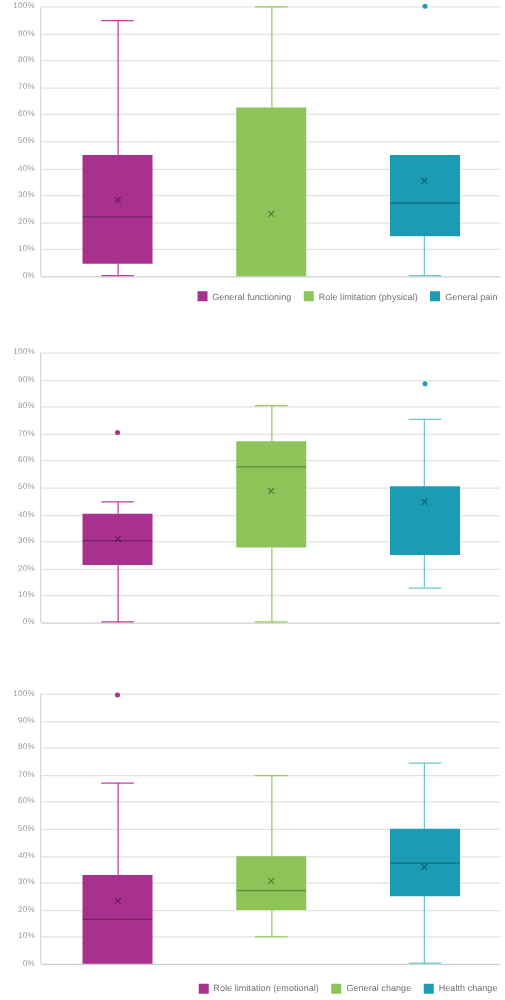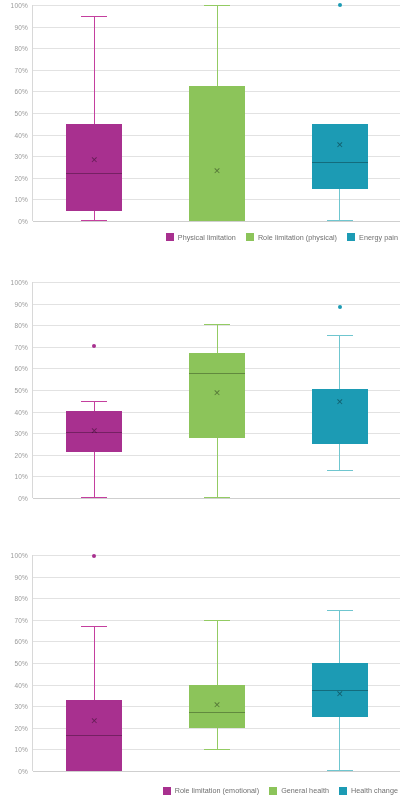--- a/index.html
+++ b/index.html
@@ -123,29 +123,29 @@
           <div class="ytick" style="top: 129.6px; color: rgb(154, 154, 154);">40%</div>
           <div class="ytick" style="top: 151.2px; color: rgb(154, 154, 154);">30%</div>
           <div class="ytick" style="top: 172.8px; color: rgb(154, 154, 154);">20%</div>
           <div class="ytick" style="top: 194.4px; color: rgb(154, 154, 154);">10%</div>
           <div class="ytick" style="top: 216px; color: rgb(154, 154, 154);">0%</div>
         </div>
       </div>
     <div class="legend" style="position:absolute;top:230px;left:0;height:14px;">
         <div class="legend-item">
           <span class="legend-swatch" style="background: rgb(168, 48, 143);"></span>
-          <span class="legend-label" style="color: rgb(111, 111, 111);">Physical limitation</span>
+          <span class="legend-label" style="color: rgb(111, 111, 111);">General functioning</span>
         </div>
         <div class="legend-item">
           <span class="legend-swatch" style="background: rgb(140, 196, 90);"></span>
           <span class="legend-label" style="color: rgb(111, 111, 111);">Role limitation (physical)</span>
         </div>
         <div class="legend-item">
           <span class="legend-swatch" style="background: rgb(28, 155, 180);"></span>
-          <span class="legend-label" style="color: rgb(111, 111, 111);">Energy pain</span>
+          <span class="legend-label" style="color: rgb(111, 111, 111);">General pain</span>
         </div>
       </div>
   </div>
 
   <div class="chart-block" style="top:270px;height:265px;position:absolute;left:0;">
     <div class="plot-wrap" style="height:216px;top:12px;position:absolute;left:0;right:0;">
         <div class="plot">
           <div class="gridline" style="top: 0px; background: rgb(226, 226, 226);"></div>
           <div class="gridline" style="top: 21.6px; background: rgb(226, 226, 226);"></div>
           <div class="gridline" style="top: 43.2px; background: rgb(226, 226, 226);"></div>
@@ -262,21 +262,21 @@
           <div class="ytick" style="top: 216px; color: rgb(154, 154, 154);">0%</div>
         </div>
       </div>
     <div class="legend" style="position:absolute;top:238px;left:0;height:14px;align-items:flex-end;">
         <div class="legend-item">
           <span class="legend-swatch" style="background: rgb(168, 48, 143);"></span>
           <span class="legend-label" style="color: rgb(111, 111, 111);">Role limitation (emotional)</span>
         </div>
         <div class="legend-item">
           <span class="legend-swatch" style="background: rgb(140, 196, 90);"></span>
-          <span class="legend-label" style="color: rgb(111, 111, 111);">General health</span>
+          <span class="legend-label" style="color: rgb(111, 111, 111);">General change</span>
         </div>
         <div class="legend-item">
           <span class="legend-swatch" style="background: rgb(28, 155, 180);"></span>
           <span class="legend-label" style="color: rgb(111, 111, 111);">Health change</span>
         </div>
       </div>
   </div>
 
 </div>
 

